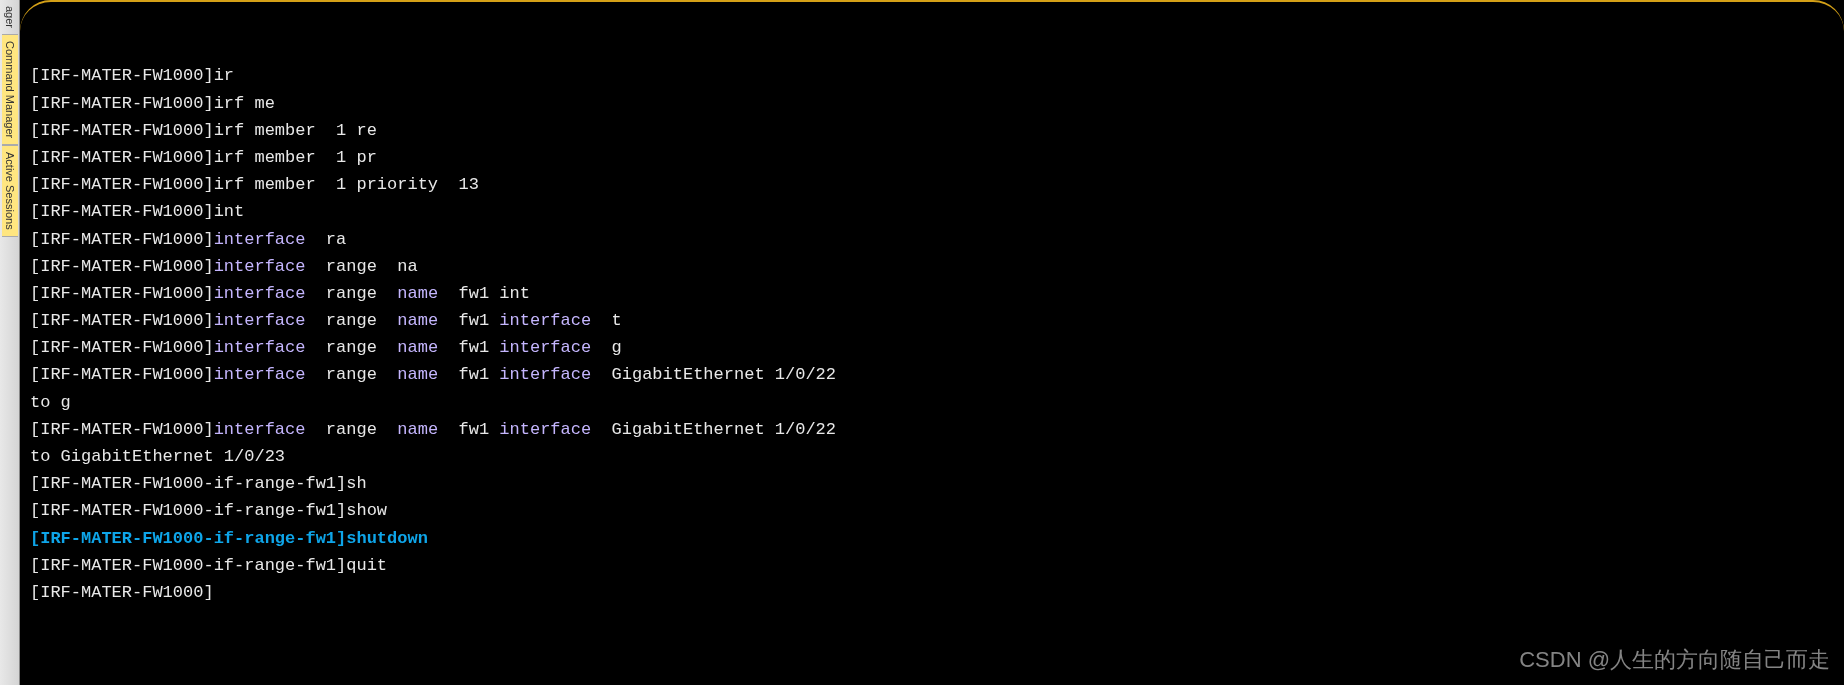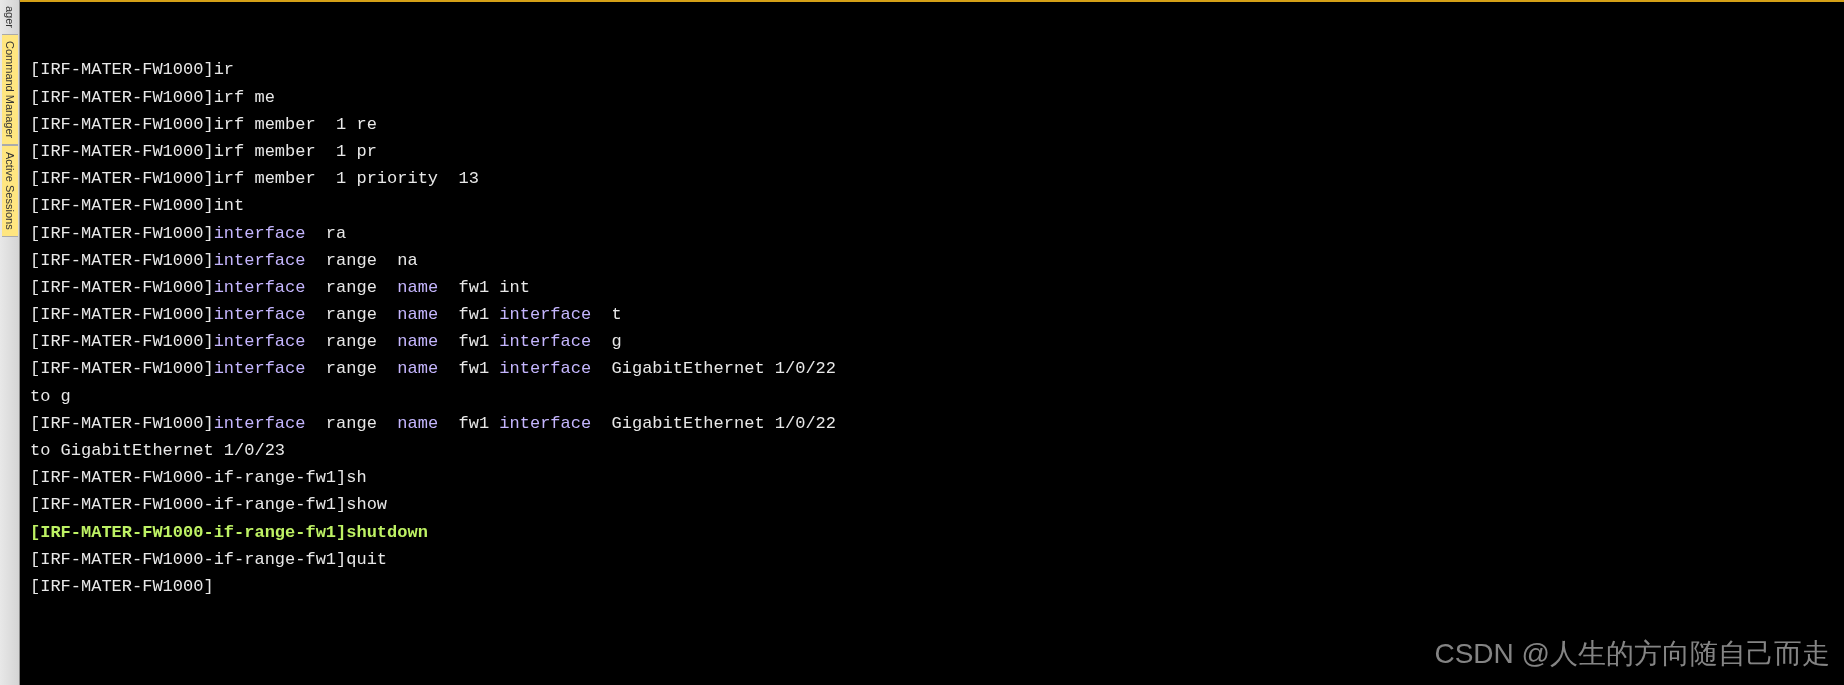--- a/index.html
+++ b/index.html
@@ -31,38 +31,39 @@
     }
     .tab.active {
       background: #ffe680;
       border-top: 1px solid #aaa;
       border-bottom: 1px solid #aaa;
     }
     .terminal {
       flex: 1;
       background: #000;
       color: #e8e8e8;
-      padding: 0 10px;
+      padding: 6px 10px;
       overflow: auto;
       white-space: pre;
       line-height: 1.6;
       position: relative;
       border-top: 2px solid #d4a017;
+      border-radius: 31px;
     }
     .line { display: block; }
     .kw { color: #c4b5fd; font-weight: normal; }
-    .err { color: #bef264; font-weight: bold; }
+    .err { color: #0ea5e9; font-weight: bold; }
     .plain { color: #e8e8e8; }
     .watermark {
       position: absolute;
       right: 14px;
       bottom: 8px;
       color: rgba(220,220,220,0.6);
       font-family: "Microsoft YaHei", Arial, sans-serif;
-      font-size: 28px;
+      font-size: 22px;
       pointer-events: none;
     }
   </style>
 </head>
 <body>
 
 <div class="sidebar">
   <div class="tab">ager</div>
   <div class="tab active">Command Manager</div>
   <div class="tab active">Active Sessions</div>

